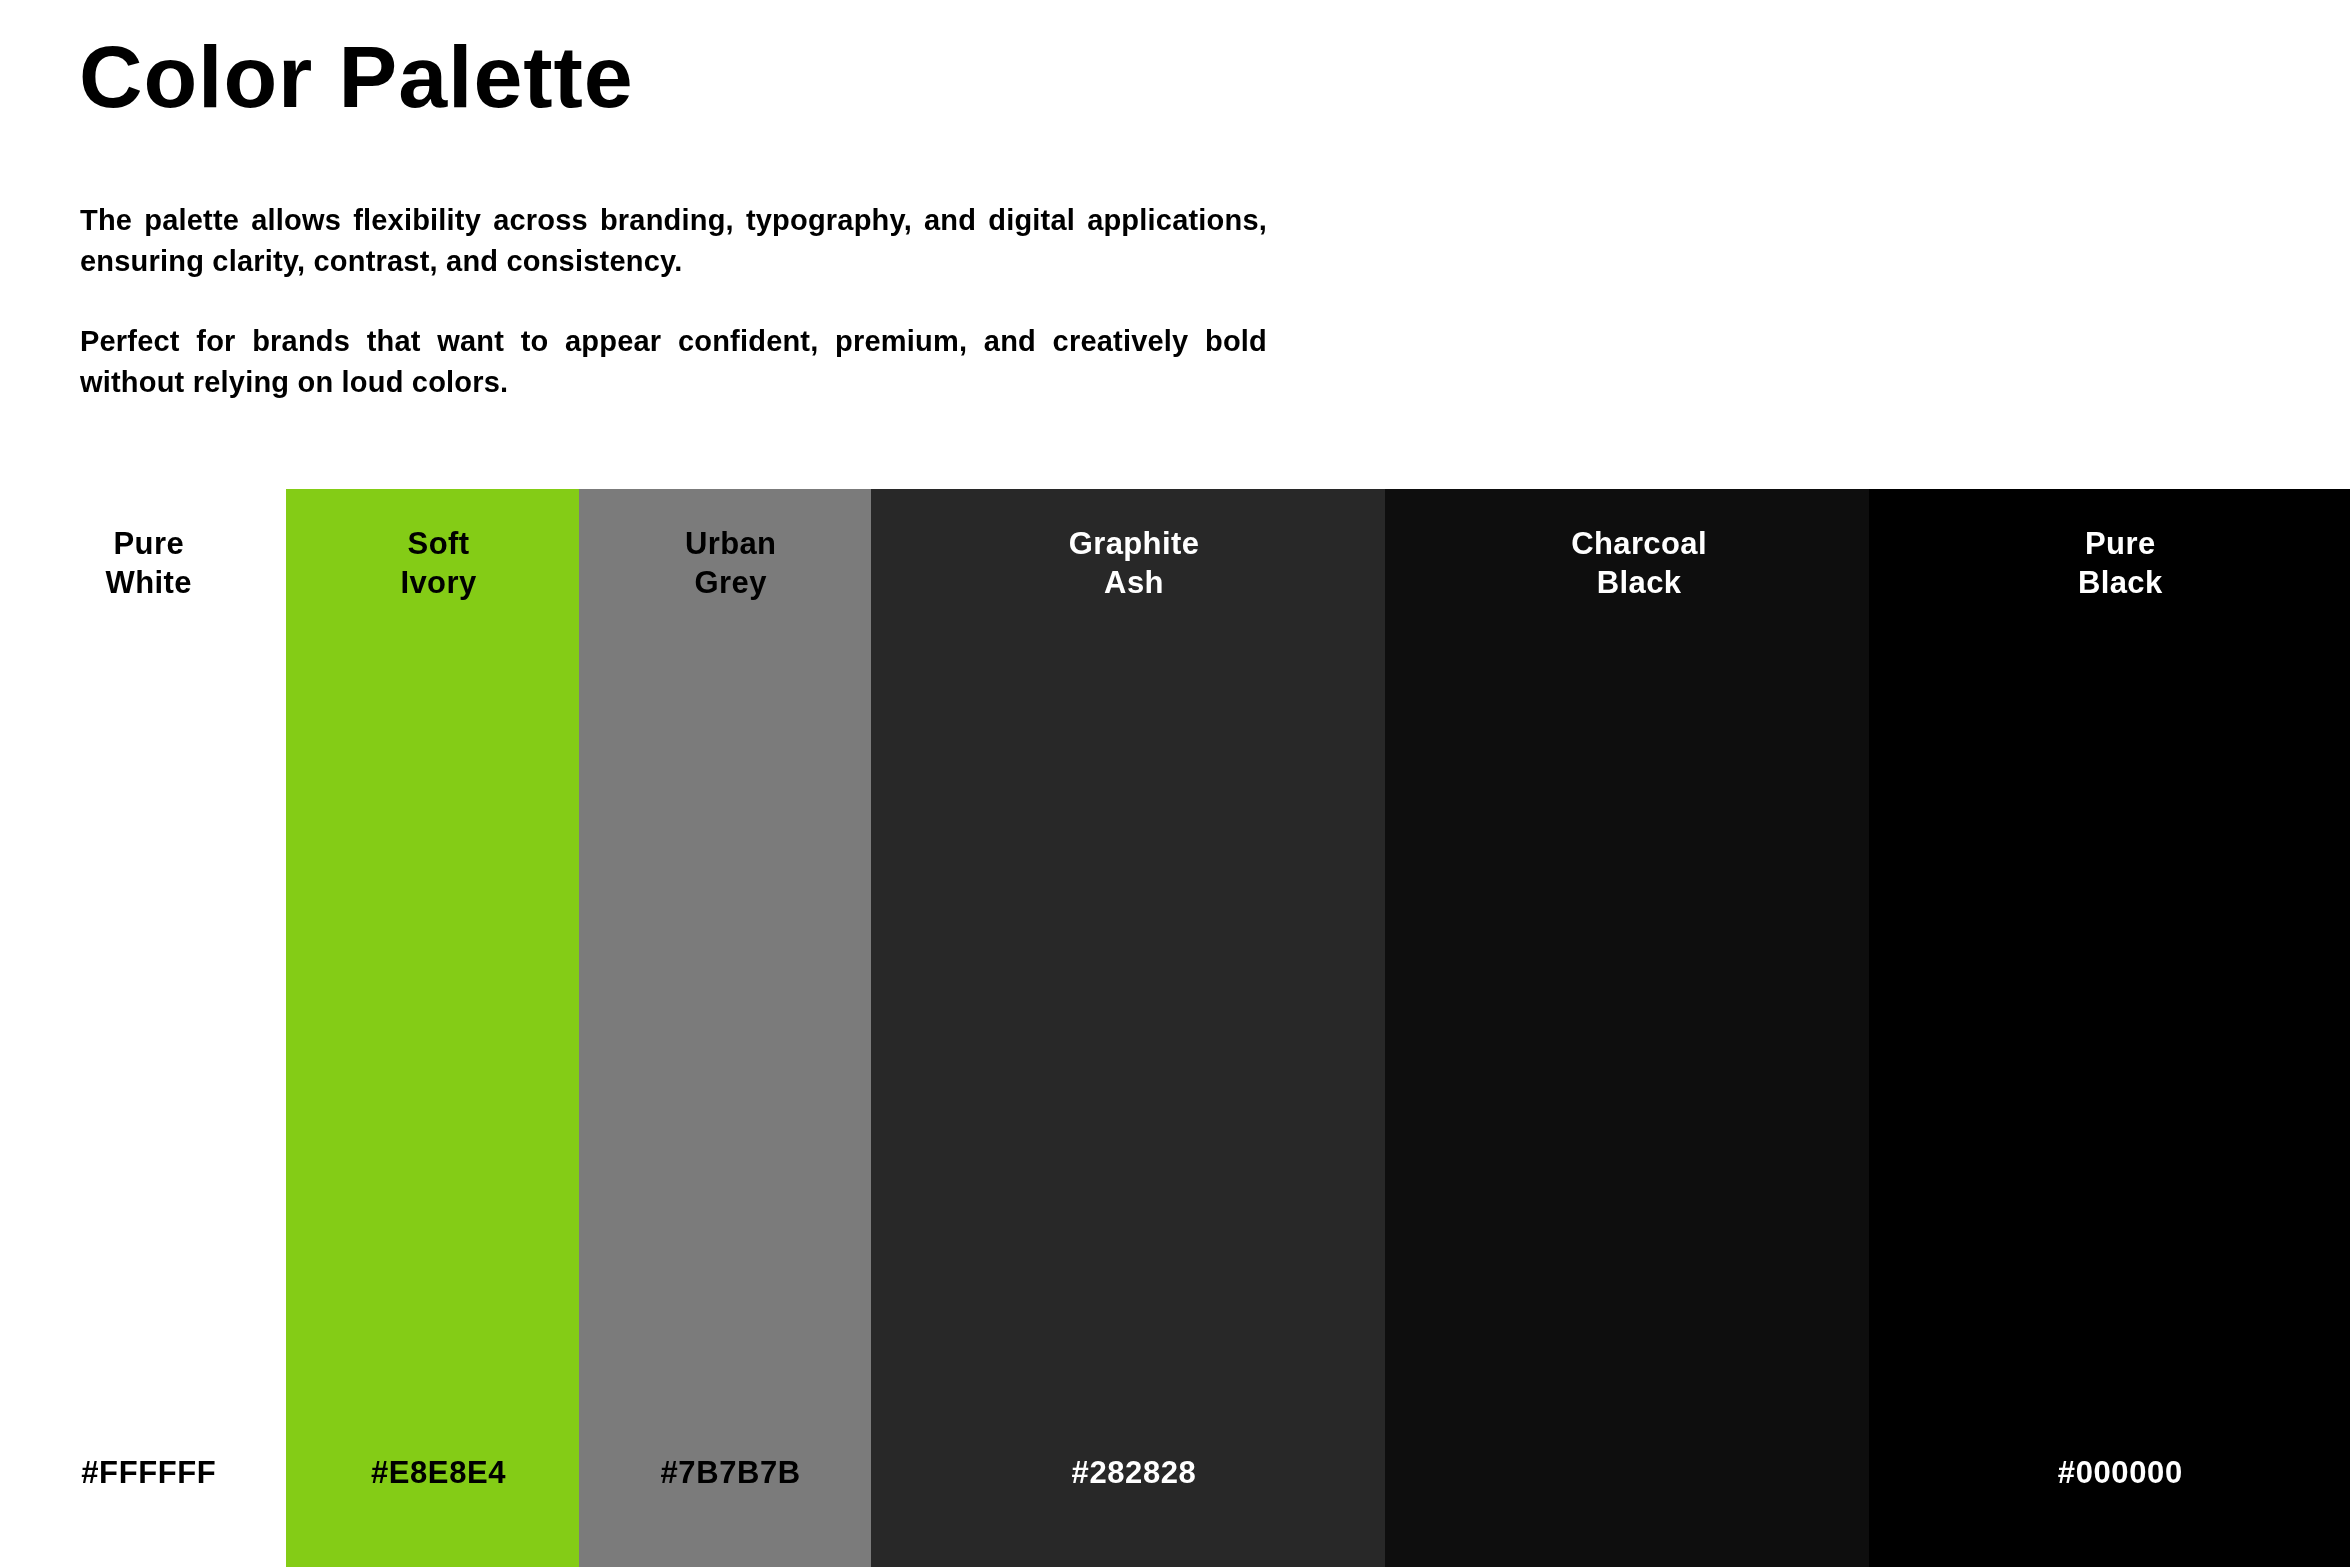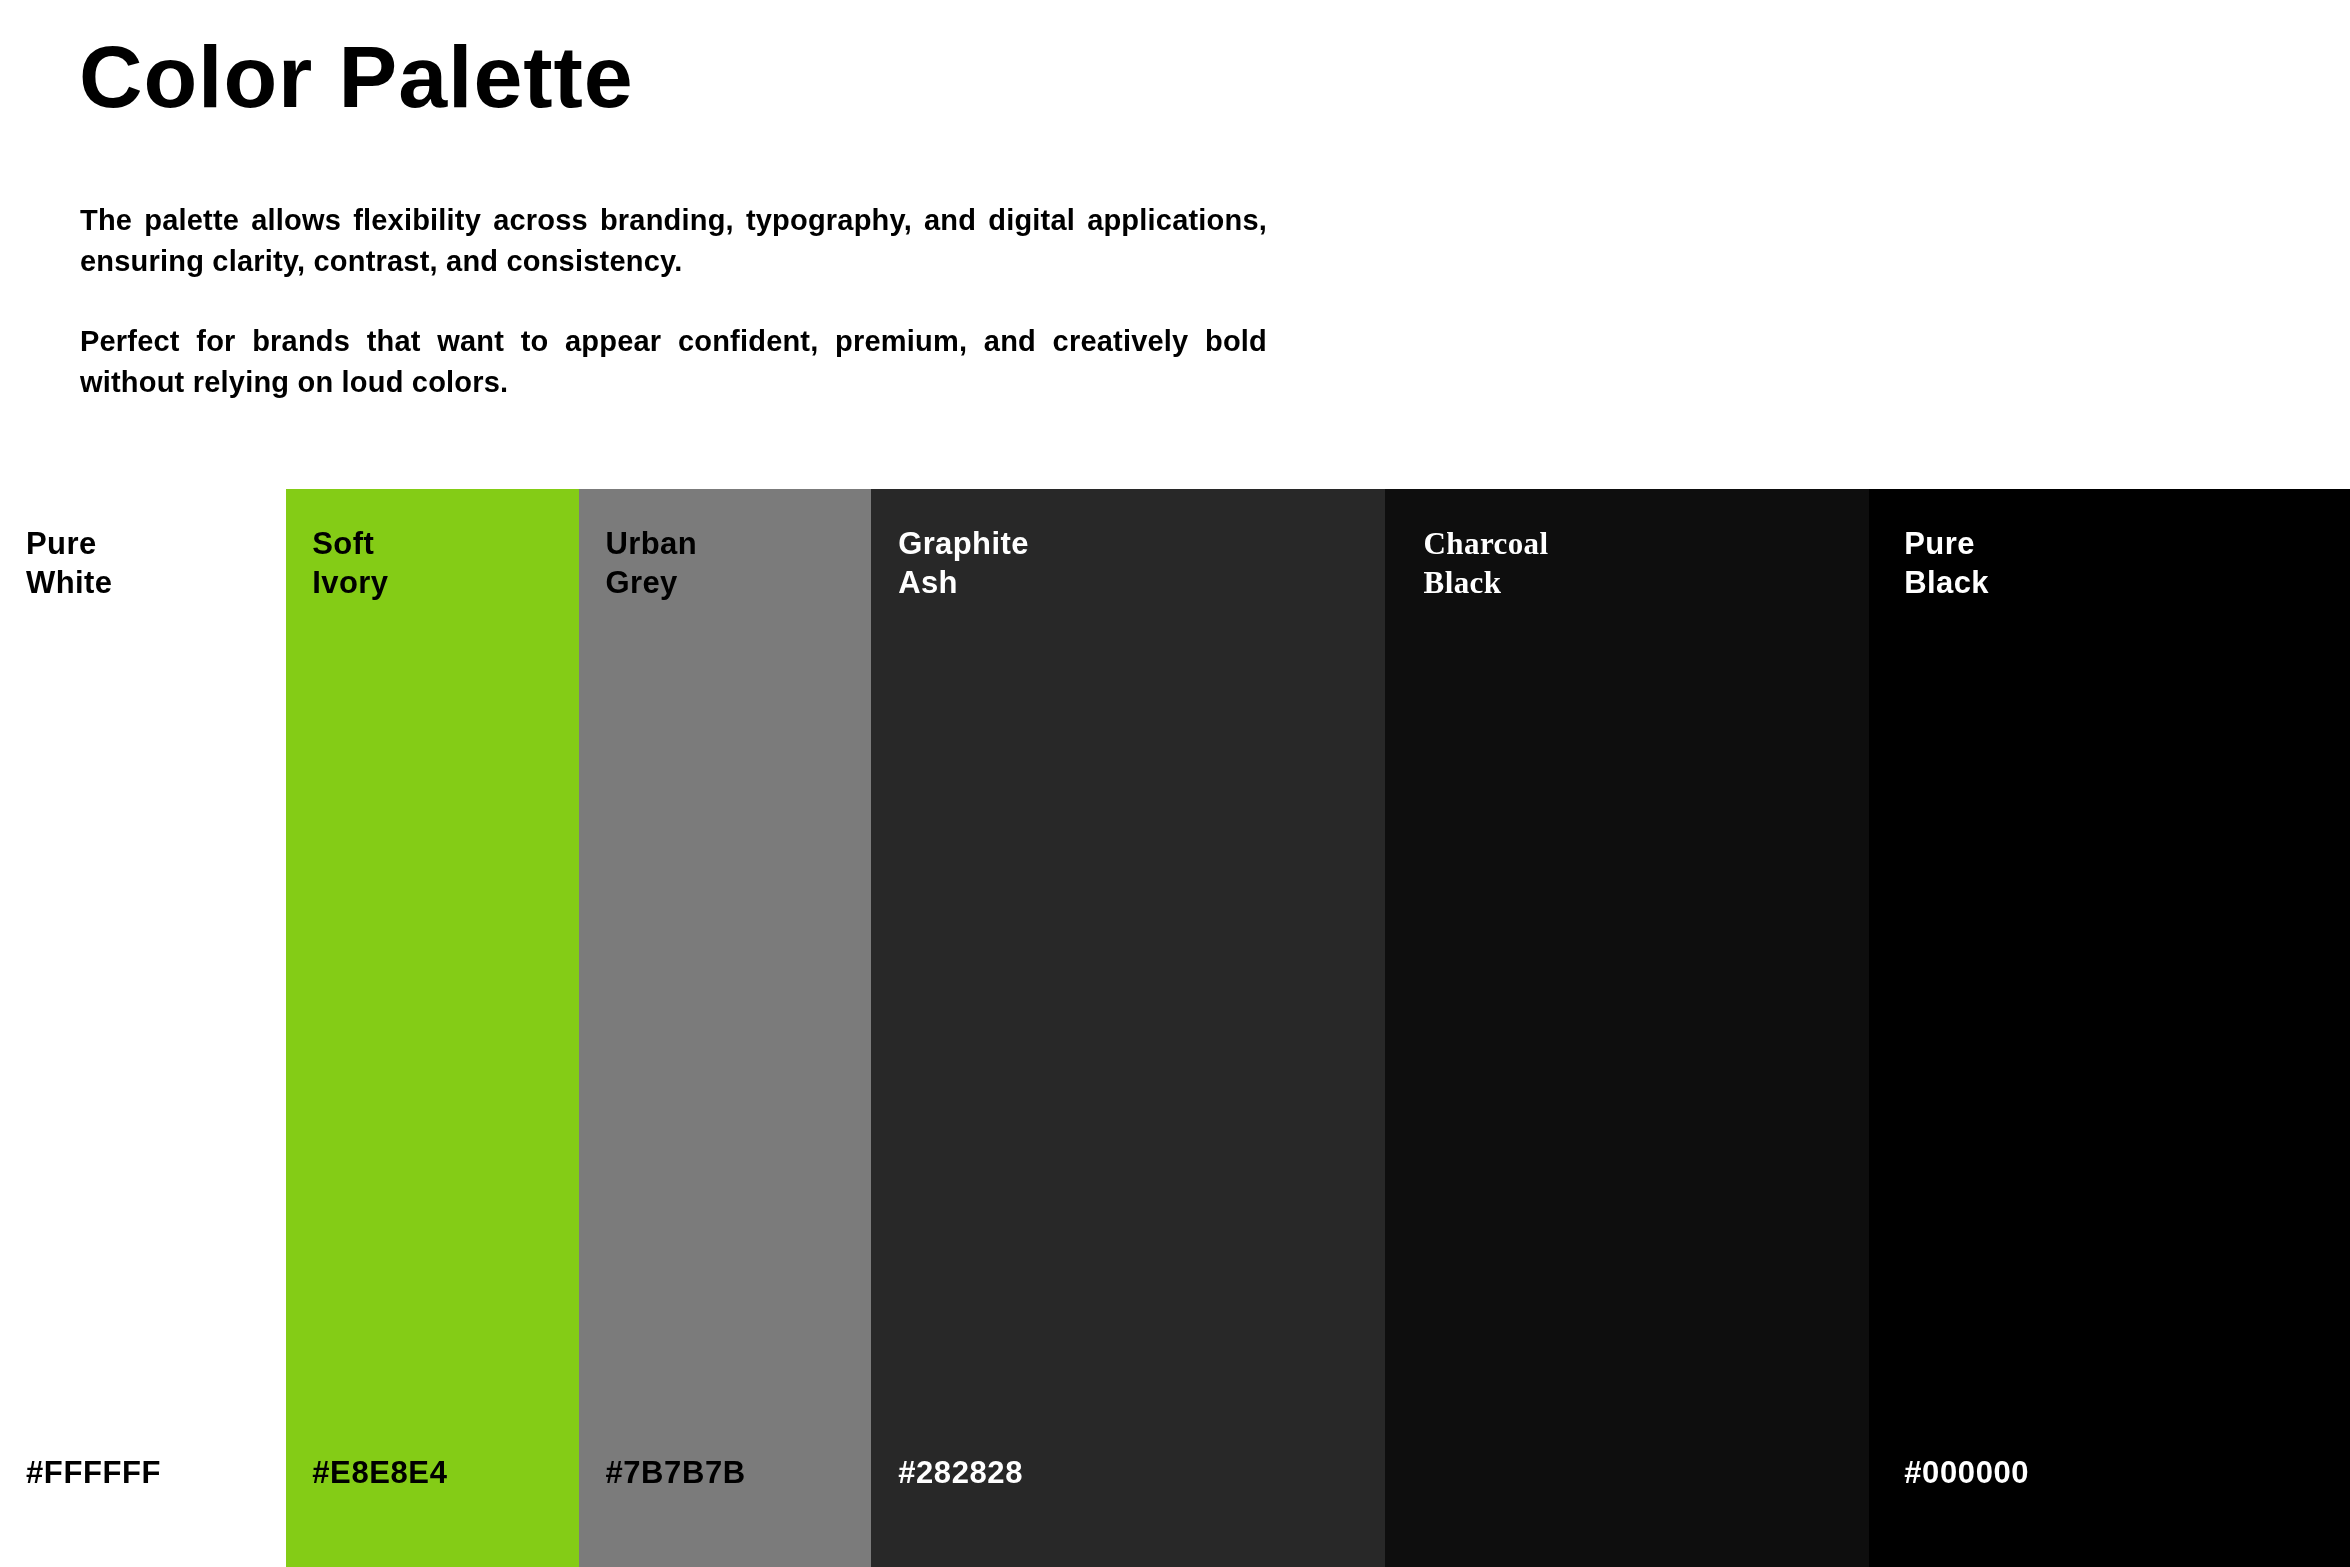--- a/index.html
+++ b/index.html
@@ -56,20 +56,21 @@
   }
 
   
   .swatches {
     position: absolute;
     left: 0; right: 0;
     top: 489px;
     bottom: 0;
     display: flex;
     flex-direction: row;
+    text-align: center;
   }
   .swatch {
     box-sizing: border-box;
     height: 100%;
     display: flex;
     flex-direction: column;
     justify-content: space-between;
     padding: 35px 14.7px 77px 26px;
   }
   .swatch:nth-child(1) { width: 291px; }
@@ -124,21 +125,21 @@
 Grey</div>
     <div class="swatch-hex">#7B7B7B</div>
   </div>
 
   <div class="swatch" style="background-color: rgb(40, 40, 40); color: rgb(255, 255, 255);">
     <div class="swatch-name">Graphite
 Ash</div>
     <div class="swatch-hex">#282828</div>
   </div>
 
-  <div class="swatch" style="background-color: rgb(14, 14, 14); color: rgb(255, 255, 255); font-family: Liberation Serif, serif;">
+  <div class="swatch" style="background-color: rgb(14, 14, 14); color: rgb(255, 255, 255);">
     <div class="swatch-name">Charcoal
 Black</div>
   </div>
 
   <div class="swatch" style="background-color: rgb(0, 0, 0); color: rgb(255, 255, 255);">
     <div class="swatch-name">Pure
 Black</div>
     <div class="swatch-hex">#000000</div>
   </div>
 

